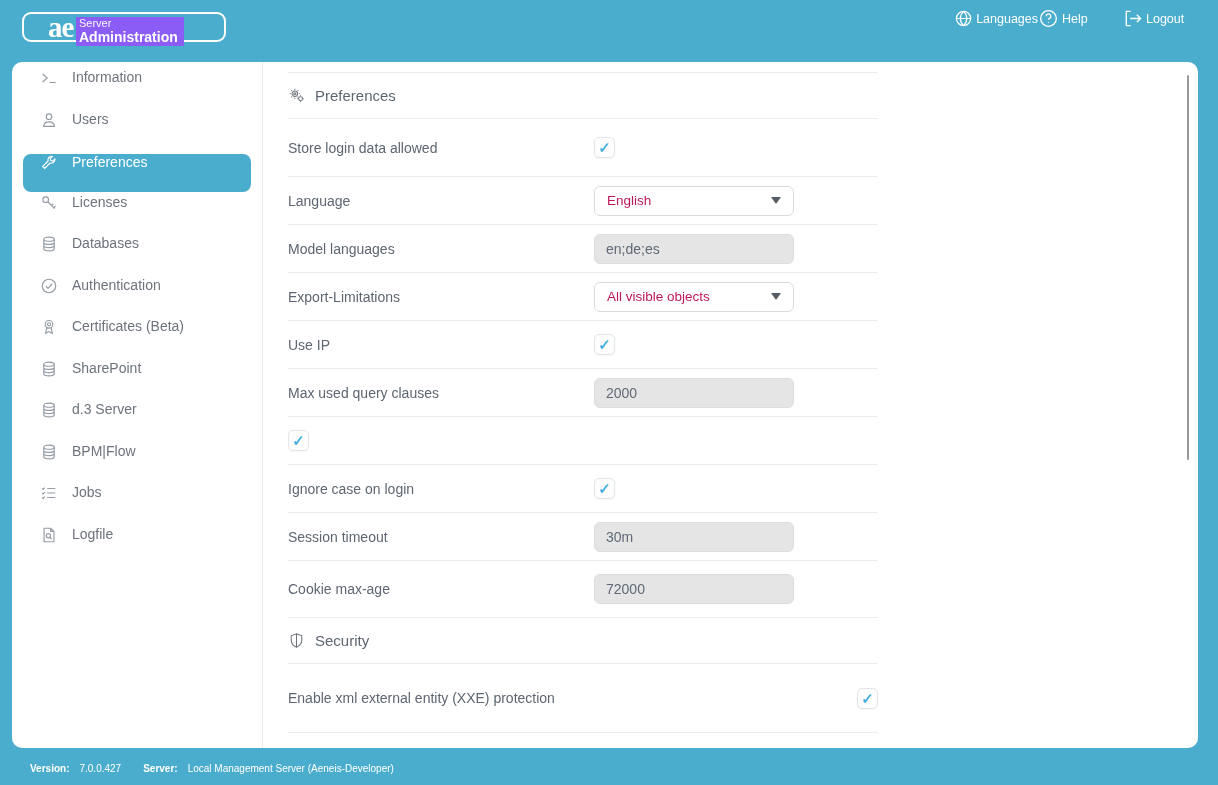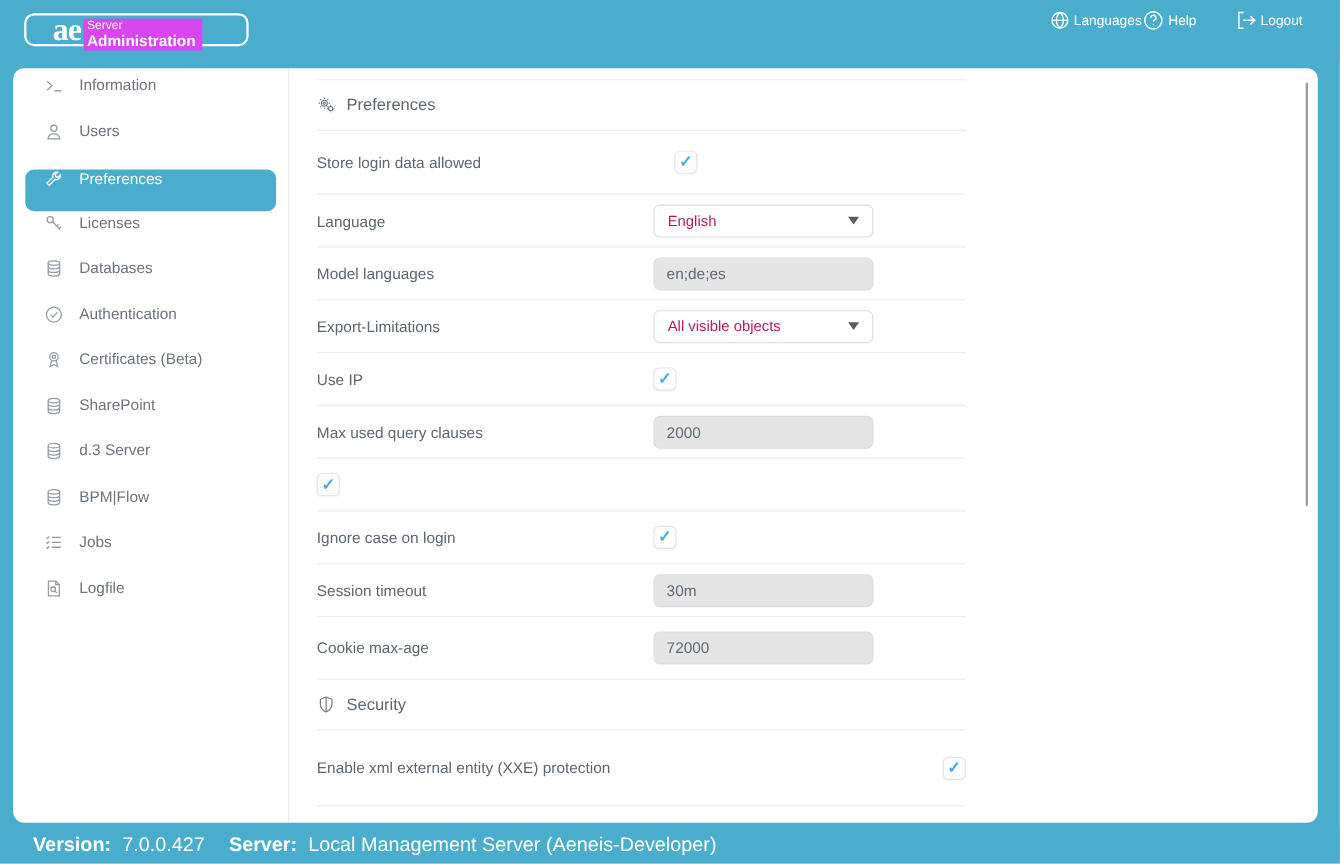--- a/index.html
+++ b/index.html
@@ -13,21 +13,21 @@
 
   
   .header { position:absolute; top:0; left:0; width:100%; height:55px; background:#4badce; }
   .logo-box {
     position:absolute; left:22px; top:12px; width:204px; height:30px;
     border:2px solid #ffffff; border-radius:9px;
     display:flex; align-items:center; color:#fff;
   }
   .logo-mark { margin-left:24px; font-size:29px; font-weight:700; line-height:26px; letter-spacing:-1px;font-family:Liberation Serif, serif; }
   .logo-text {
-    position:absolute; left:52px; top:3px; background:#d946ef;
+    position:absolute; left:52px; top:3px; background:#8b5cf6;
     padding:1px 6px 2px 3px; line-height:1;
   }
   .logo-line1 { font-size:11px; font-weight:400; opacity:.95; display:block; }
   .logo-line2 { font-size:14px; font-weight:700; display:block; margin-top:1px; }
 
   .header-actions { position:absolute; right:12px; top:8px; display:flex; }
   .header-action {
     width:84px; display:flex; flex-direction:row; align-items:center;
     color:#ffffff; cursor:pointer; gap:3px;
   }
@@ -51,21 +51,21 @@
   .side-item.active { background:#4badce; color:#ffffff; height:37.5px; margin:2px 11px; }
   .side-item.active svg { stroke:#ffffff; }
 
   
   .content { position:absolute; left:252px; top:0; right:0; bottom:0; padding-left:24px; }
   .rowc { width:590px; border-bottom:1px solid #ececec; }
   .spacer-top { height:11px; }
   .section-header { height:46px; display:flex; align-items:center; gap:10px; color:#5d6671; font-size:15px; }
   .section-header svg { width:17px; height:17px; stroke:#6e747c; fill:none; stroke-width:1.2; }
   .form-row { height:48px; display:flex; align-items:center; }
-  .form-row.tall { height:58px;gap:19px; }
+  .form-row.tall { height:58px; }
   .form-row.tall57 { height:57px; }
   .form-row.xxe { height:69px;justify-content:space-between; }
   .form-label { width:306px; flex-shrink:0; color:#5d6671; font-size:14px; }
 
   .checkbox {
     width:21px; height:21px; background:#fdfdfd;
     border:1px solid #e3e6e9; border-radius:5px;
     display:flex; align-items:center; justify-content:center;
     box-shadow:0 1px 2px rgba(0,0,0,.04); cursor:pointer;
   }
@@ -88,21 +88,21 @@
 
   
   .scroll-thumb {
     position:absolute; right:9px; top:13px; width:2px; height:385px;
     background:#9a9a9a; border-radius:2px;
   }
 
   
   .footer {
     position:absolute; bottom:0; left:0; width:100%; height:33px;
-    background:#4badce; color:#ffffff; font-size:18px;
+    background:#4badce; color:#ffffff; font-size:10px;
     display:flex; align-items:center; padding-left:30px;
   }
   .footer b { font-weight:700; }
   .footer .gap { width:10px; }
   .footer .gap2 { width:22px; }
 </style>
 </head>
 <body>
 
 <div class="header">

